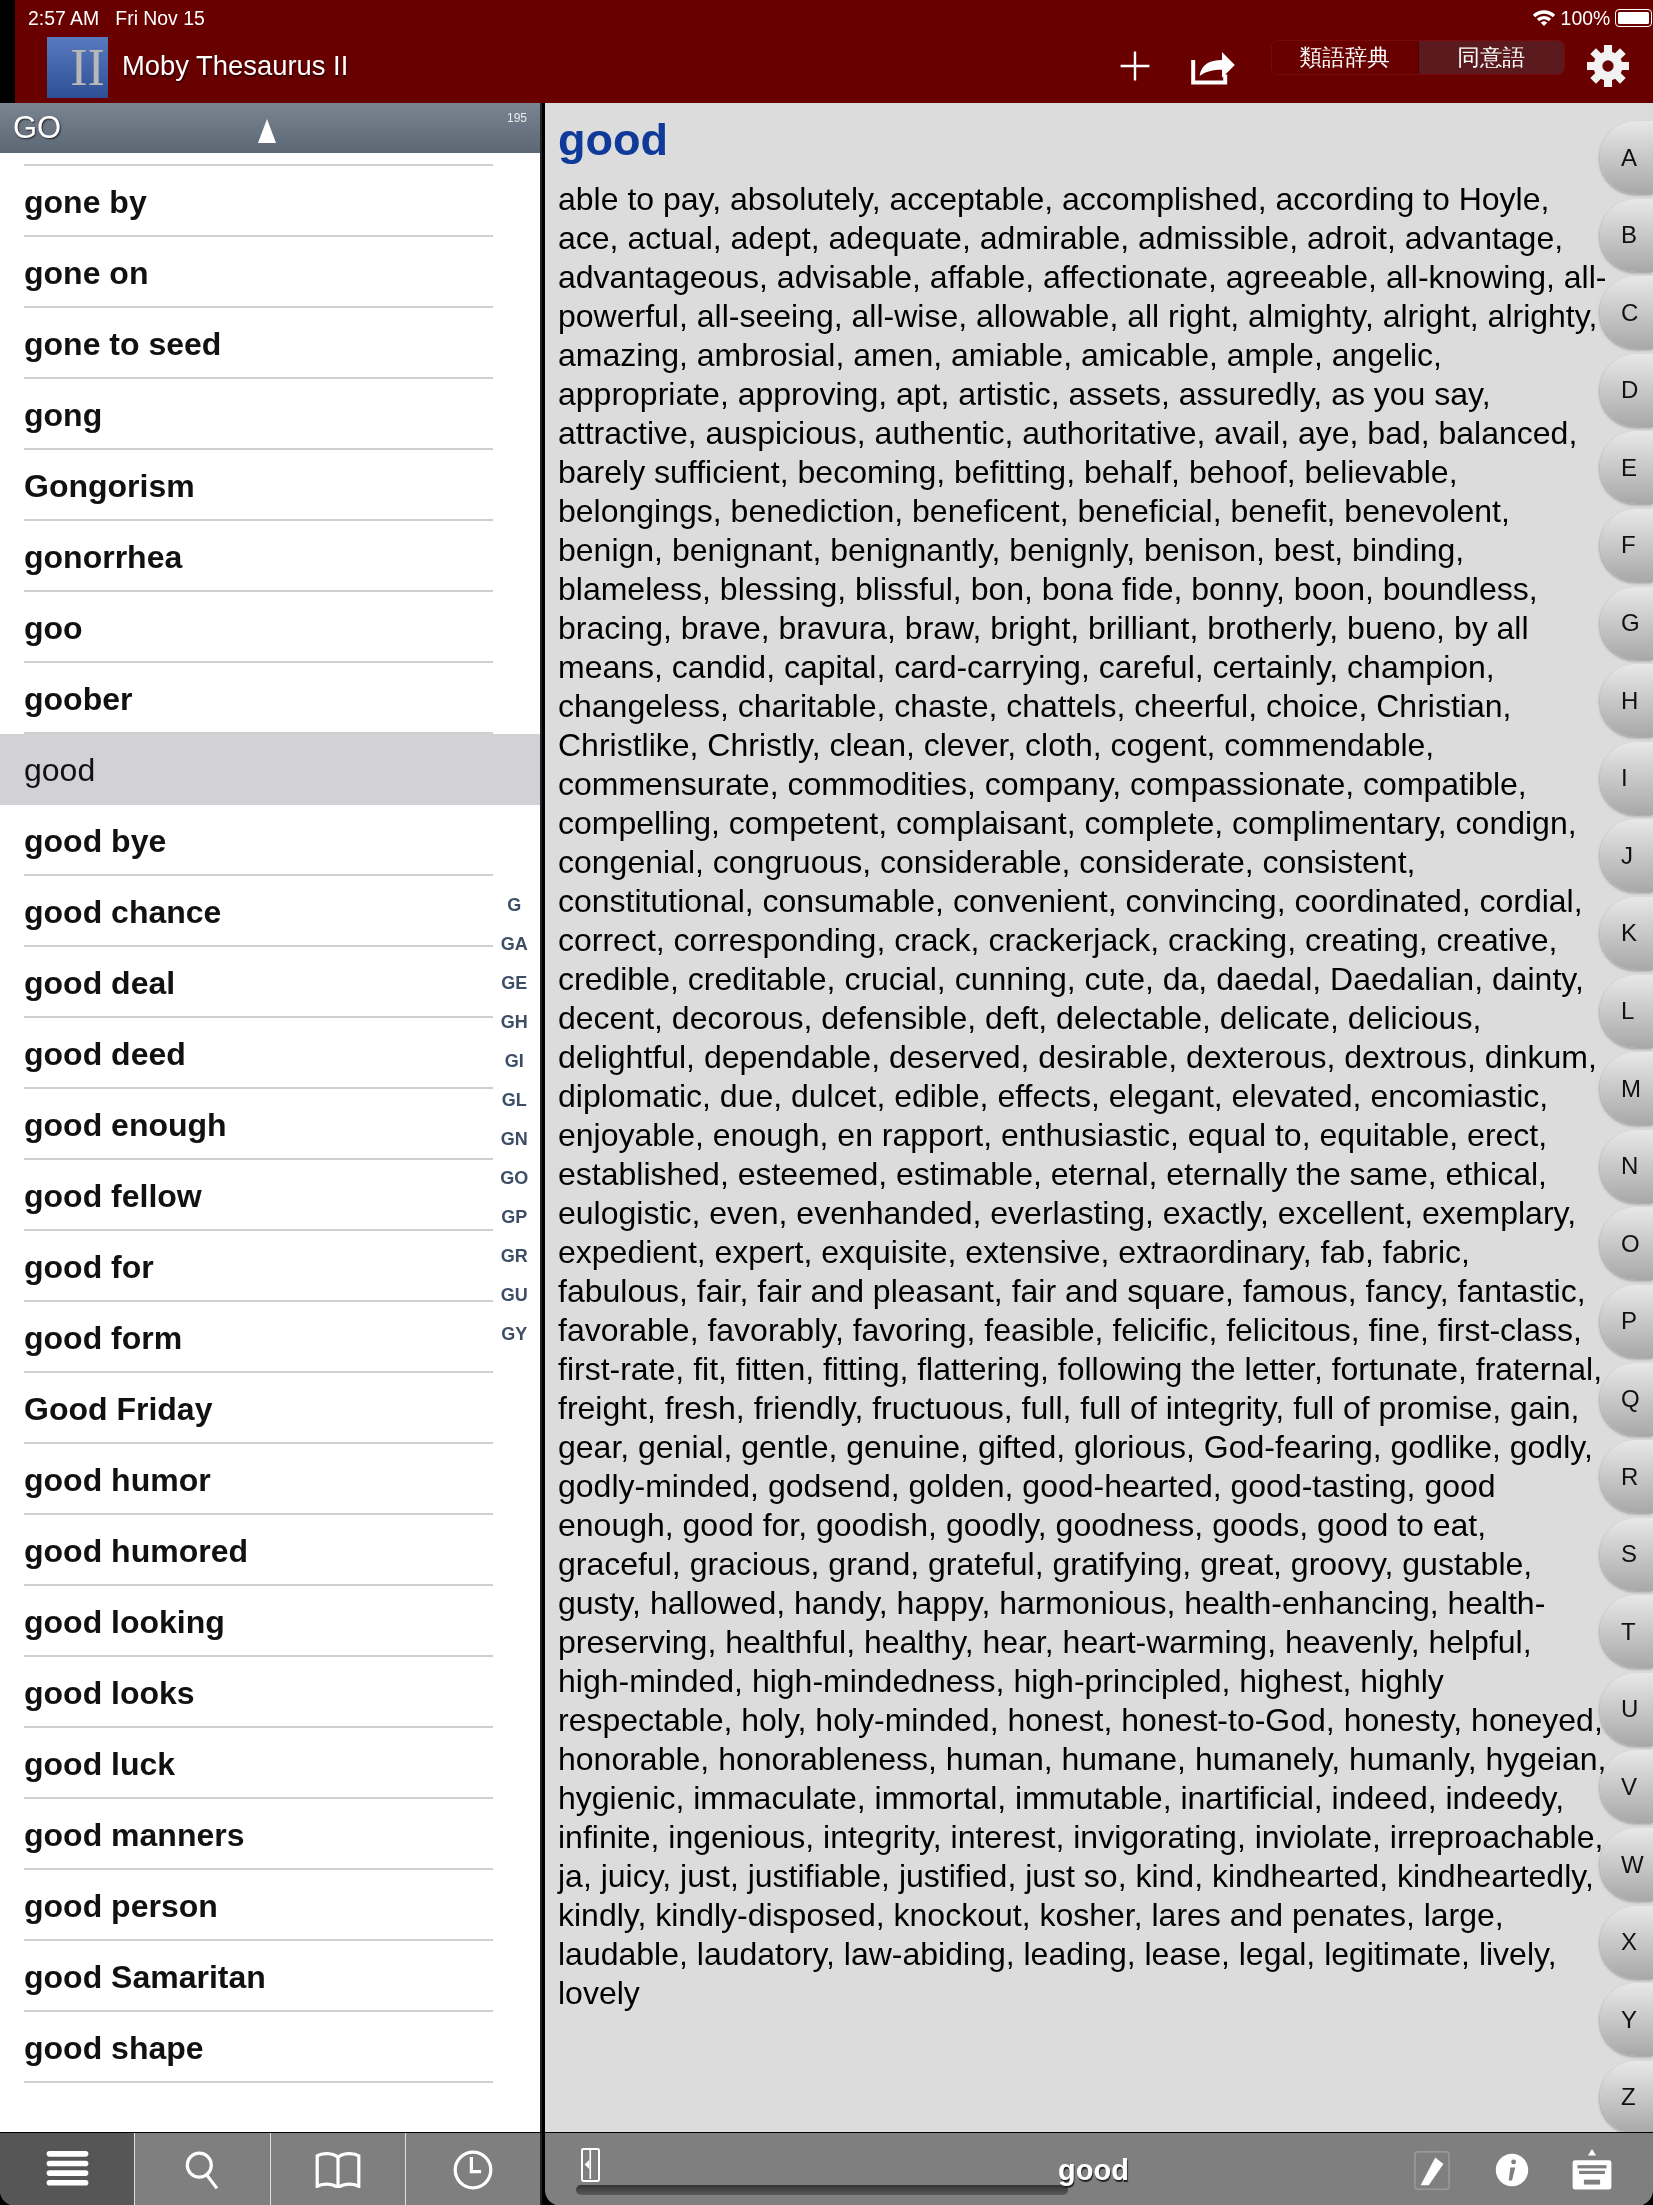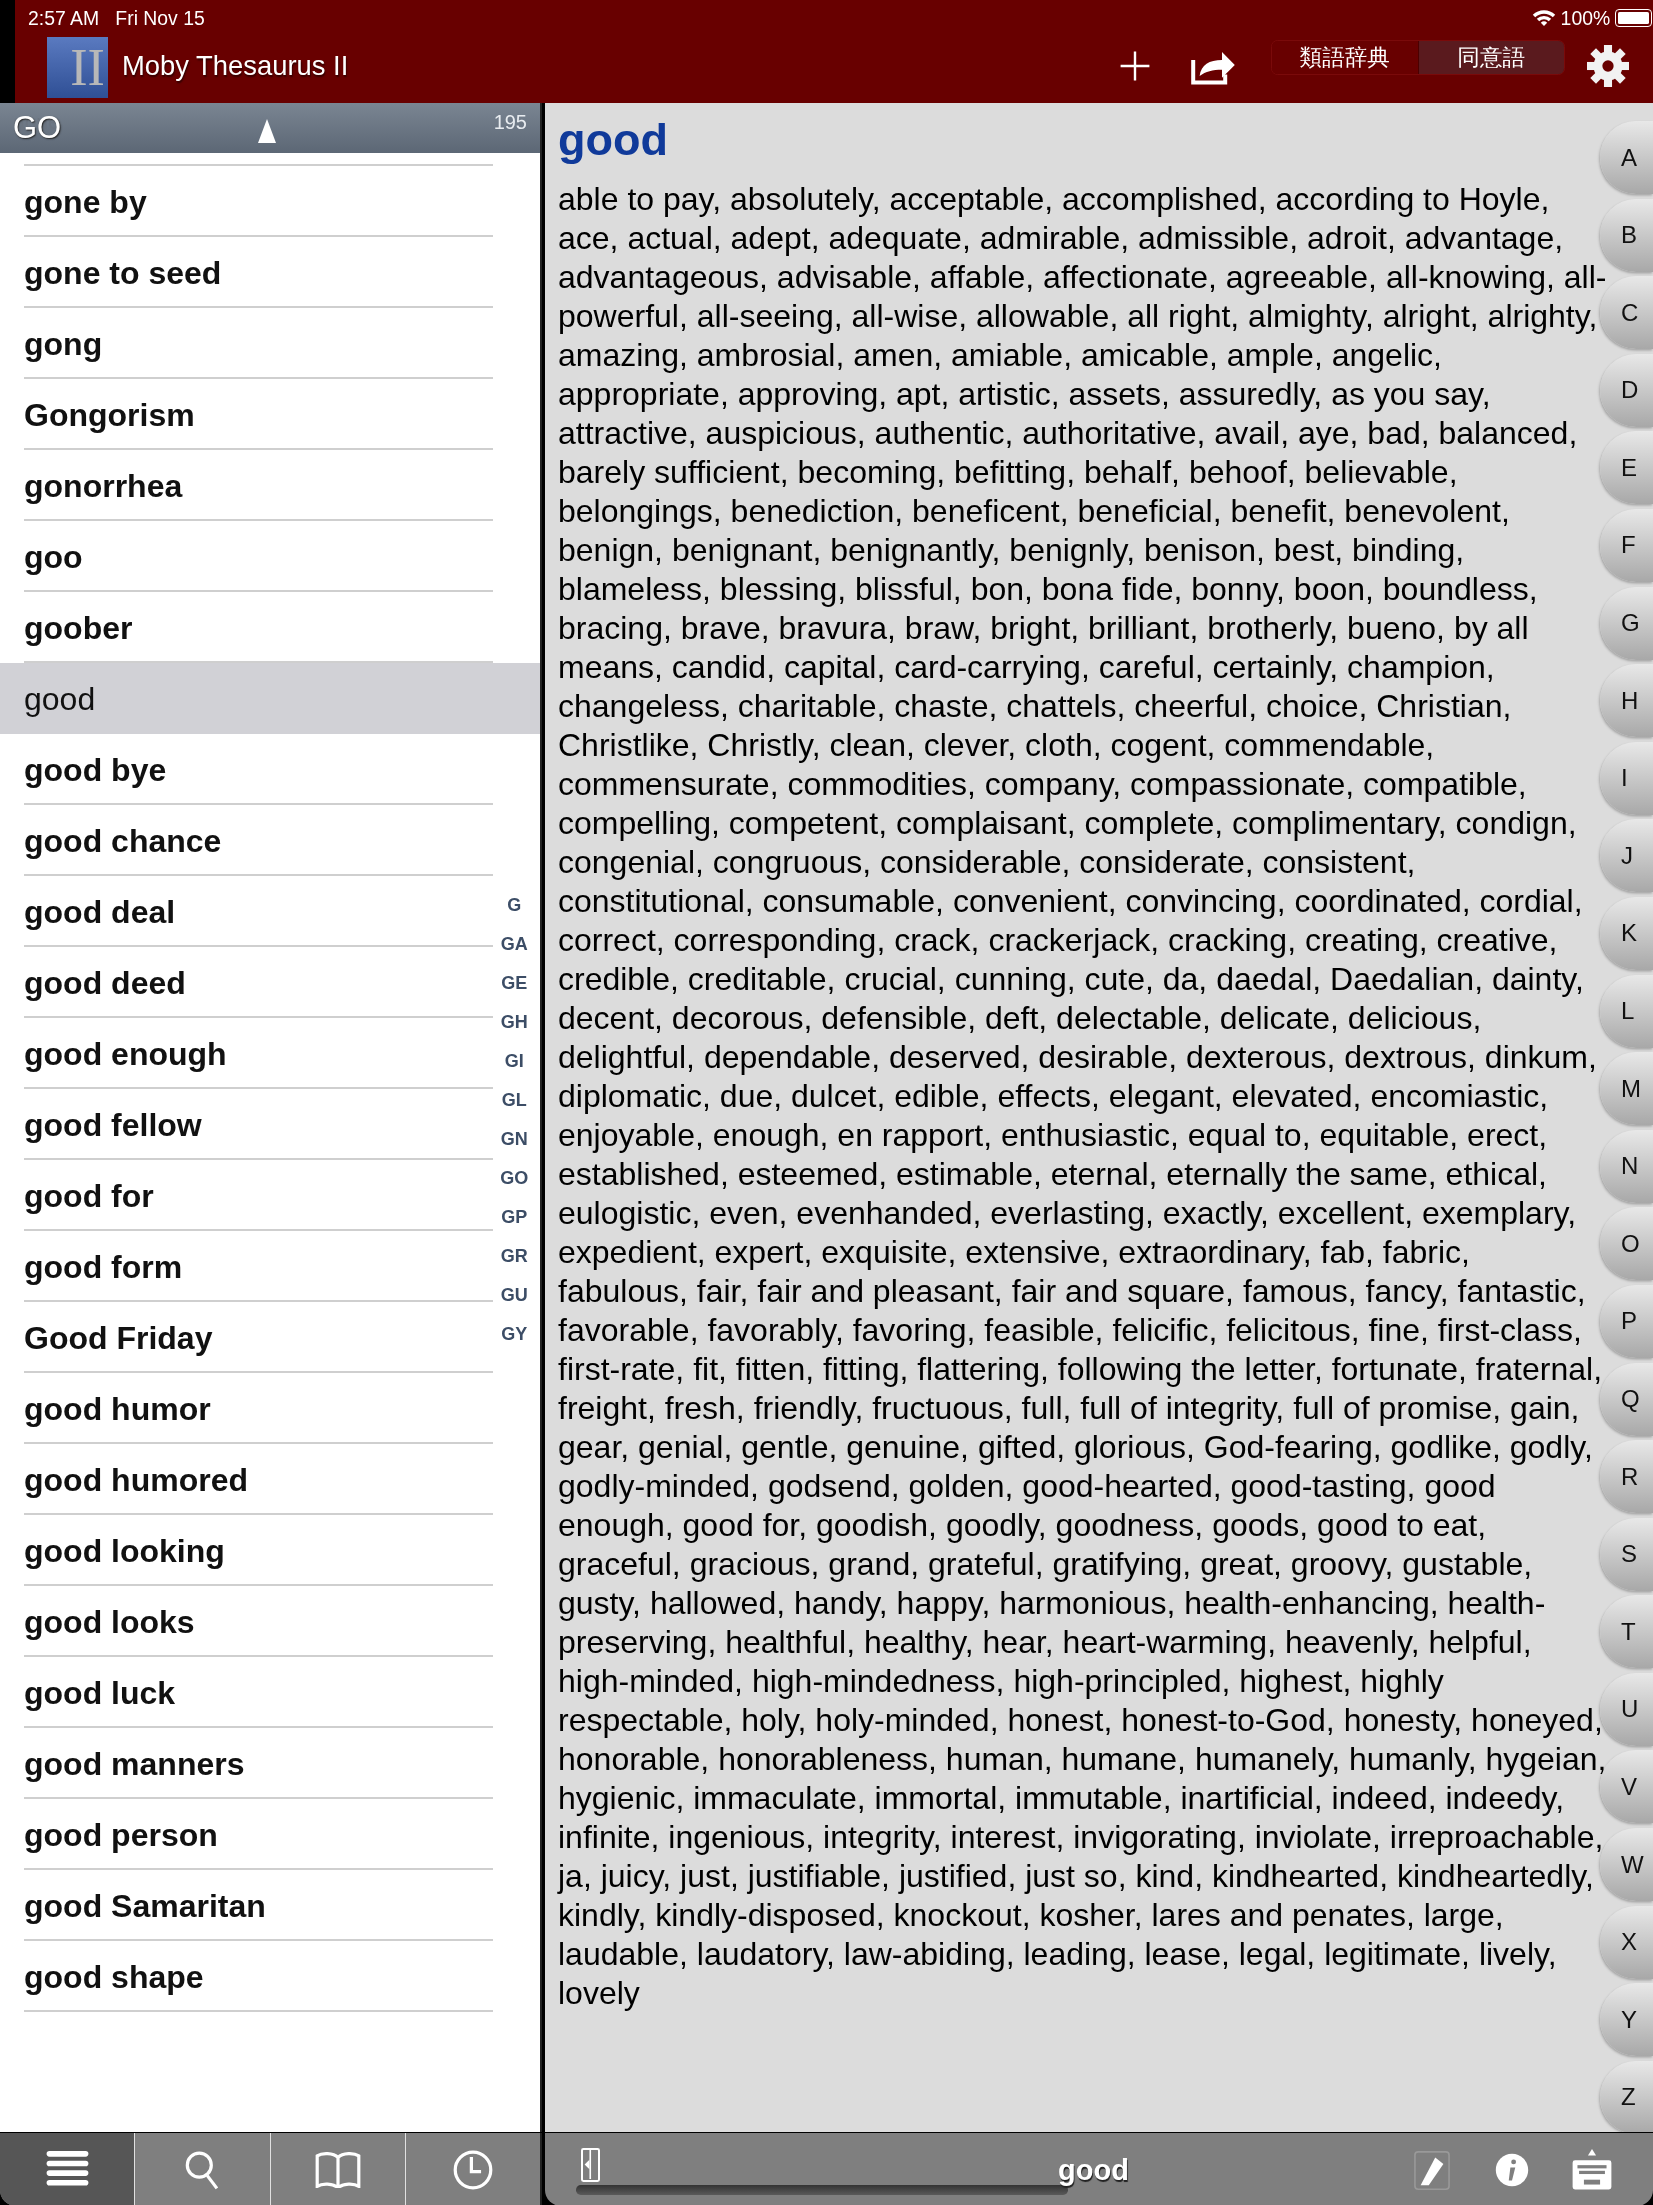--- a/index.html
+++ b/index.html
@@ -22,21 +22,21 @@
   .seg div { flex: 1; display: flex; align-items: center; justify-content: center; color: #fff; font-size: 22.6px; }
   .seg .off { background: #680000; border-right: 1.6px solid #4a0000; }
   .seg .on { background: #5a1a1e; }
 
   
   .left { position: absolute; left: 0; top: 103px; width: 542px; height: 2029px; background: #fff; overflow: hidden; border-right: 2.4px solid #222; }
   .search-bar { position: absolute; left: 0; top: 0; width: 540px; height: 50px; background: linear-gradient(180deg, #7a8592 0%, #5c6775 100%); }
   .search-ghost { position: absolute; left: 13px; top: 6.5px; font-size: 21px; color: #6b7480; }
   .search-typed { position: absolute; left: 13px; top: 6.5px; font-size: 31px; color: #fff; text-shadow: 0.8px 0.8px 1.6px #222; }
   .search-arrow { position: absolute; left: 258px; top: 16px; width: 0; height: 0; border-left: 9.7px solid transparent; border-right: 9.7px solid transparent; border-bottom: 24px solid #fff; }
-  .search-count { position: absolute; right: 13px; top: 8px; font-size: 20px; color: #e8ecf0; }
+  .search-count { position: absolute; right: 13px; top: 8px; font-size: 12px; color: #e8ecf0; }
   .list { position: absolute; left: 0; top: 50px; width: 540px; }
   .row { height: 71px; position: relative; }
   .row .lbl { position: absolute; left: 24px; top: 18px; font-size: 32px; font-weight: bold; color: #111; }
   .row::after { content: ""; position: absolute; left: 24px; right: 47px; bottom: 0; height: 1.6px; background: #cfcfcf; }
   .row.sel { background: #d1d1d6; }
   .row.sel .lbl { font-weight: normal; }
   .row.sel::after { display: none; }
   .row.first { height: 13px; }
   .idx2 { position: absolute; right: 9.7px; top: 783px; width: 32px; display: flex; flex-direction: column; align-items: center; }
   .idx2 div { height: 39px; font-size: 18px; font-weight: bold; color: #3c4d66; display: flex; align-items: center; }
@@ -113,20 +113,23 @@
   <div class="search-bar">
     <span class="search-ghost">gone</span>
     <span class="search-typed">GO</span>
     <span class="search-arrow"></span>
     <span class="search-count">195</span>
   </div>
   <div class="list" id="word-list">
     <div class="row first"></div>
   <div class="row">
         <span class="lbl">gone by</span>
+      </div>
+      <div class="row">
+        <span class="lbl">gone on</span>
       </div>
       <div class="row">
         <span class="lbl">gone to seed</span>
       </div>
       <div class="row">
         <span class="lbl">gong</span>
       </div>
       <div class="row">
         <span class="lbl">Gongorism</span>
       </div>

